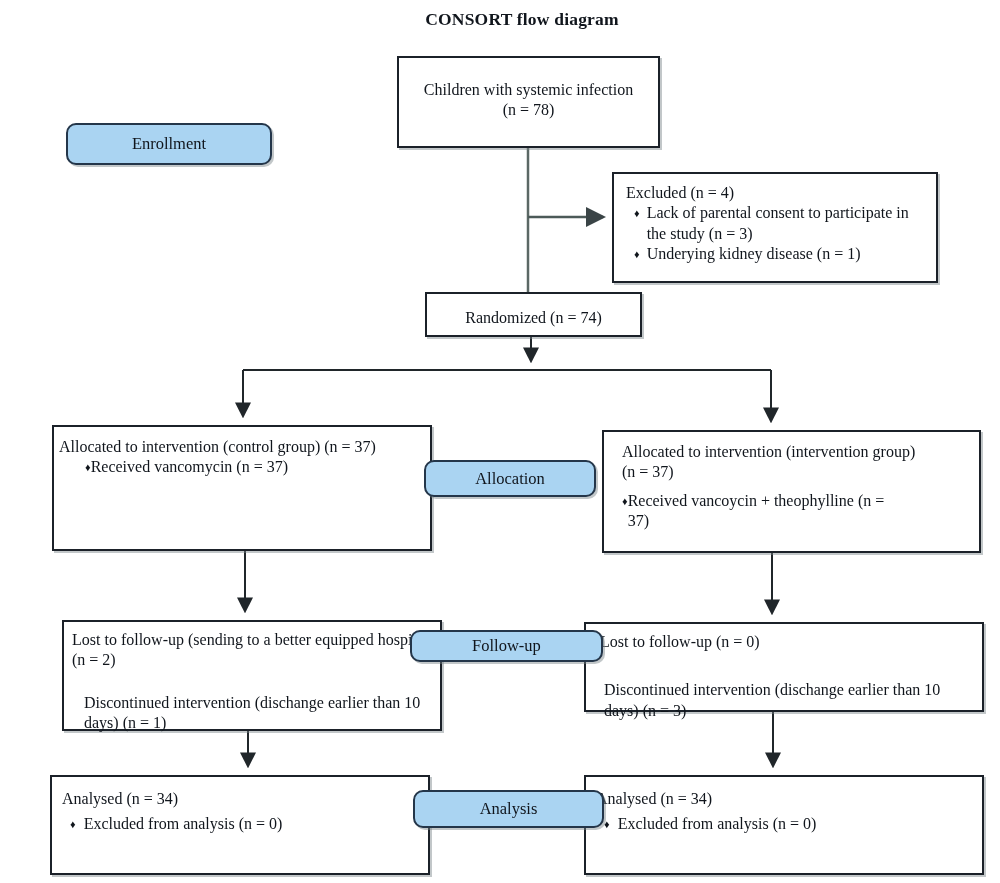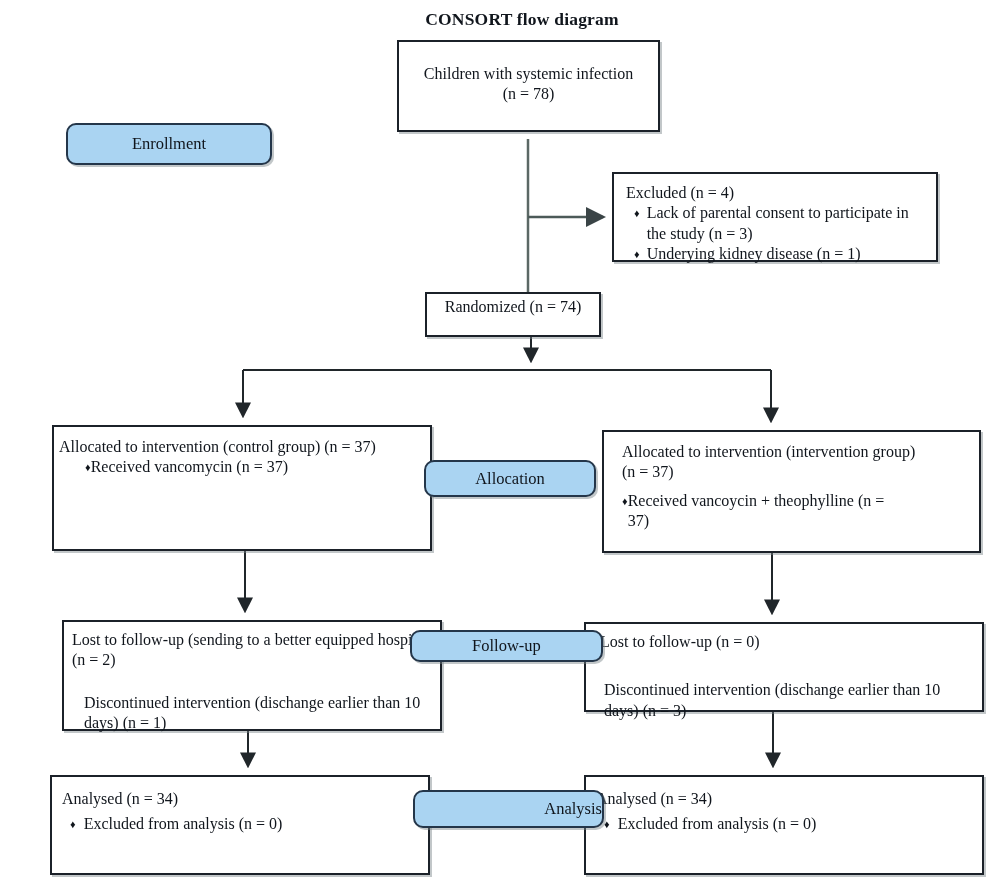--- a/index.html
+++ b/index.html
@@ -54,31 +54,31 @@
     margin-top: 44px;
   }
   .center-text { text-align: center; }
   .bullet-row { display: flex; align-items: flex-start; }
   .bullet-glyph {
     font-size: 11px;
     line-height: 20px;
     flex: 0 0 auto;
   }
   
-  #top-box       { left: 397px; top: 40px;  width: 263px; height: 92px;  padding-top: 22px; }
+  #top-box       { left: 397px; top: 56px;  width: 263px; height: 92px;  padding-top: 22px; }
   #enrollment-label { left: 66px;  top: 79px;  width: 206px; height: 42px; }
-  #excluded-box  { left: 612px; top: 172px; width: 326px; height: 90px;  padding: 9px 8px 0 12px; }
-  #randomized-box{ left: 425px; top: 292px; width: 176px; height: 45px;  padding-top: 3px; }
+  #excluded-box  { left: 612px; top: 172px; width: 326px; height: 111px;  padding: 9px 8px 0 12px; }
+  #randomized-box{ left: 425px; top: 292px; width: 217px; height: 45px;  padding-top: 14px; }
   #allocation-label { left: 424px; top: 416px; width: 172px; height: 37px; }
   #alloc-left-box  { left: 52px;  top: 425px; width: 380px; height: 126px; padding: 10px 2px 11px 5px; }
   #alloc-right-box { left: 602px; top: 430px; width: 379px; height: 123px; padding: 10px 8px 0 18px; }
   #followup-label  { left: 410px; top: 586px; width: 193px; height: 32px; }
   #fu-left-box   { left: 62px;  top: 620px; width: 380px; height: 111px; padding: 8px 4px 2px 8px; }
   #fu-right-box  { left: 584px; top: 622px; width: 400px; height: 90px;  padding: 8px 6px 12px 14px; overflow: visible; }
-  #analysis-label{ left: 413px; top: 746px; width: 191px; height: 38px; justify-content: flex-end; }
+  #analysis-label{ left: 413px; top: 746px; width: 191px; height: 38px; }
   #analysis-left-box  { left: 50px;  top: 775px; width: 380px; height: 100px; padding: 12px 6px 0 10px; }
   #analysis-right-box { left: 584px; top: 775px; width: 400px; height: 100px; padding: 12px 6px 0 10px; }
 
   #alloc-left-box .bullet-row { padding-left: 26px; }
   #alloc-right-box .title-text { max-width: 305px; }
   #alloc-right-box .bullet-row { margin-top: 8px; padding-left: 0px; }
   #alloc-right-box .bullet-text { max-width: 270px; }
   #excluded-box .bullet-row { padding-left: 8px; }
   #excluded-box .bullet-glyph { margin-right: 7px; }
   #fu-left-box .para2 { margin-top: 22px; padding-left: 12px; max-width: 360px; }

